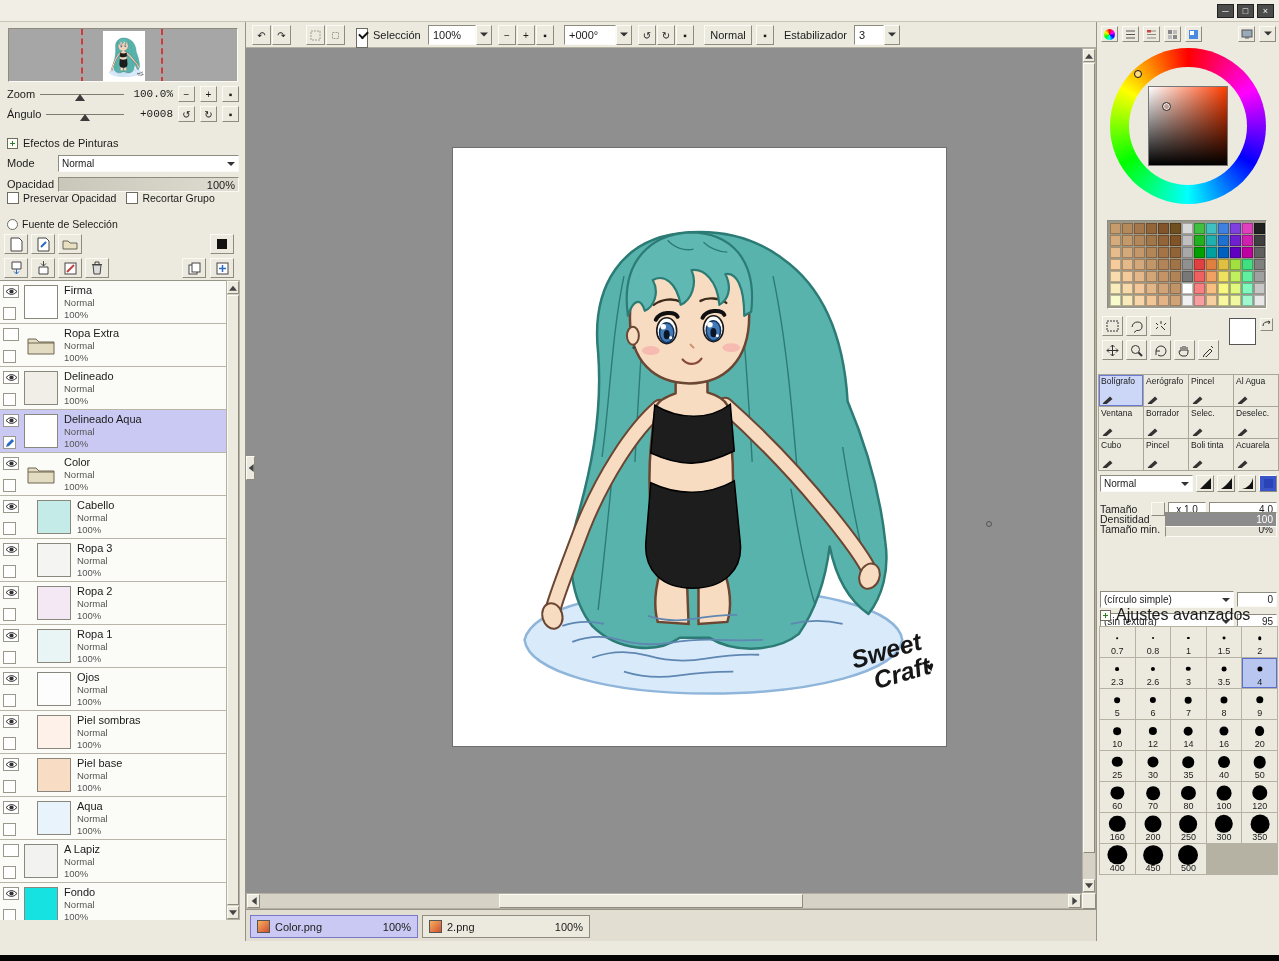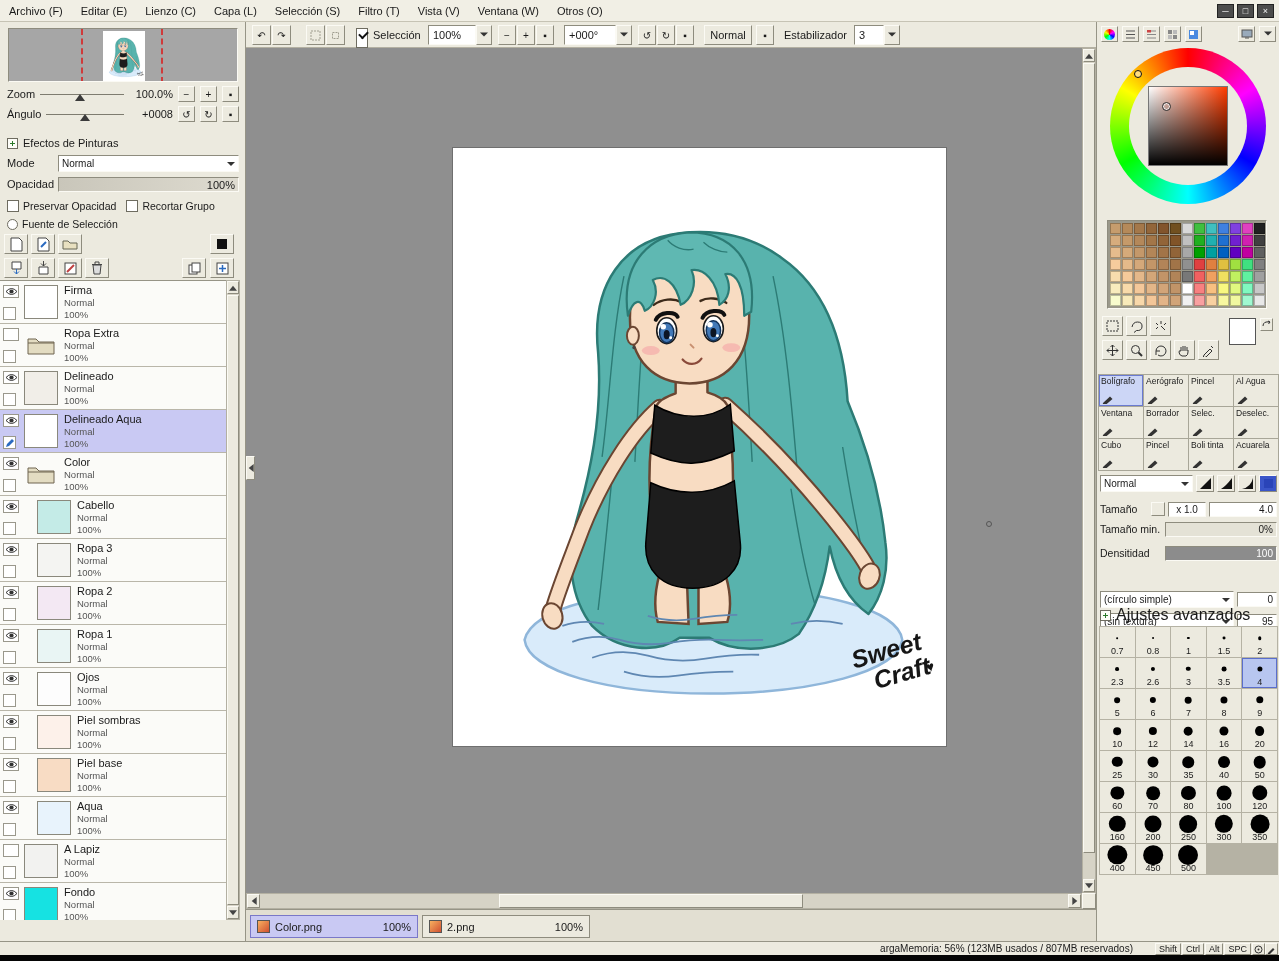--- a/index.html
+++ b/index.html
@@ -25,21 +25,21 @@
   
   .left-panel { position:absolute; left:0; top:22px; width:246px; height:919px; background:#eceadf; border-right:1px solid #969486; }
   .navigator { position:absolute; left:8px; top:6px; width:230px; height:54px; background:#a6a6a6; border:1px solid; border-color:#8e8c7e #fbfaf4 #fbfaf4 #8e8c7e; overflow:hidden; }
   .nav-art { position:absolute; left:94px; top:2px; width:42px; height:50px; background:#fff; }
   .nav-line { position:absolute; top:0; width:0; height:54px; border-left:2px dashed #d03a3a; }
   .lp-row { position:absolute; left:0; width:246px; height:18px; display:flex; align-items:center; padding:0 7px; gap:5px; }
   .lp-lbl { font-size:11px; }
   .hslider { flex:1; position:relative; height:12px; }
   .hslider::before { content:""; position:absolute; left:0; right:0; top:6px; height:1px; background:#7e7c70; }
   .hmark { position:absolute; top:1px; width:0; height:0; border:5px solid transparent; border-bottom:7px solid #3a3a3a; transform:translateX(-5px); }
-  .lp-val { width:44px; text-align:right; font-size:11px; }
+  .lp-val { width:44px; text-align:right; font-size:11px;font-family:Liberation Mono, monospace; }
   .mini-btn { width:17px; height:16px; font-size:10px; }
   .fx-head { display:flex; align-items:center; gap:5px; font-size:11px; }
   .plusbox { width:11px; height:11px; border:1px solid #6e6c60; background:#fdfdf8; position:relative; }
   .plusbox::before, .plusbox::after { content:""; position:absolute; background:#2a7a2a; }
   .plusbox::before { left:2px; top:4px; width:5px; height:1px; }
   .plusbox::after { left:4px; top:2px; width:1px; height:5px; }
   .opacity-bar { flex:1; height:15px; border:1px solid; border-color:#8e8c7e #fbfaf4 #fbfaf4 #8e8c7e; background:linear-gradient(to right,#c9c6ba,#dedbd0); position:relative; }
   .opacity-bar span { position:absolute; right:3px; top:1px; font-size:11px; }
   .layer-toolbar { position:absolute; left:4px; display:flex; gap:3px; }
   .lt-btn { width:24px; height:20px; }
@@ -202,31 +202,20 @@
     <text x="420" y="540" font-family="Liberation Serif, serif" font-style="italic" font-weight="bold" font-size="25">Craft</text>
     <text x="474" y="538" font-size="14">♥</text>
   </g>
 </symbol>
 </defs>
 </svg>
 
 <div id="app">
 
   <div class="menubar">
-    <div class="menu-items">
-        <div class="menu-item">Archivo (F)</div>
-        <div class="menu-item">Editar (E)</div>
-        <div class="menu-item">Lienzo (C)</div>
-        <div class="menu-item">Capa (L)</div>
-        <div class="menu-item">Selección (S)</div>
-        <div class="menu-item">Filtro (T)</div>
-        <div class="menu-item">Vista (V)</div>
-        <div class="menu-item">Ventana (W)</div>
-        <div class="menu-item">Otros (O)</div>
-      </div>
     <div class="win-btns">
       <div class="winbtn">─</div>
       <div class="winbtn">□</div>
       <div class="winbtn">×</div>
     </div>
   </div>
 
   <div class="left-panel">
     <div class="navigator">
       <svg class="nav-art" viewBox="0 0 496 600">
@@ -270,21 +259,21 @@
         </div>
     </div>
 
     <div class="lp-row" style="top:153px">
       <span class="lp-lbl" style="width:46px">Opacidad</span>
       <div class="opacity-bar">
           <span>100%</span>
         </div>
     </div>
 
-    <div class="lp-row" style="top:175px; gap:4px">
+    <div class="lp-row" style="top:167px; gap:4px">
       <div class="cb"></div>
       <span style="font-size:10.5px">Preservar Opacidad</span>
       <div class="cb" style="margin-left:6px"></div>
       <span style="font-size:10.5px">Recortar Grupo</span>
     </div>
 
     <div class="lp-row" style="top:193px; gap:4px">
       <div class="radio"></div>
       <span style="font-size:10.5px">Fuente de Selección</span>
     </div>
@@ -1016,21 +1005,21 @@
         </div>
     </div>
 
     <div class="rp-row" style="top:498px">
       <span class="rp-lbl" style="width:62px">Tamaño min.</span>
       <div class="bar-track">
           <span class="bar-val">0%</span>
         </div>
     </div>
 
-    <div class="rp-row" style="top:522px">
+    <div class="rp-row" style="top:488px">
       <span class="rp-lbl" style="width:62px">Densitidad</span>
       <div class="bar-track">
           <div class="bar-fill" style="width:100%"></div>
           <span class="bar-val" style="color:#fff">100</span>
         </div>
     </div>
 
     <div class="rp-row" style="top:568px">
       <div class="rp-select">
           <span>(círculo simple)</span>
@@ -1202,34 +1191,14 @@
           <div class="size-dot" style="width: 19.6617px; height: 19.6617px;"></div>
           <div class="size-num">450</div>
         </div>
         <div class="size-cell">
           <div class="size-dot" style="width: 20px; height: 20px;"></div>
           <div class="size-num">500</div>
         </div>
       </div>
   </div>
 
-  <div class="statusbar">
-    <span class="status-mem">argaMemoria: 56% (123MB usados / 807MB reservados)</span>
-    <div class="status-keys">
-        <div class="btn key-btn">Shift</div>
-        <div class="btn key-btn">Ctrl</div>
-        <div class="btn key-btn">Alt</div>
-        <div class="btn key-btn">SPC</div>
-      </div>
-    <div class="btn status-ico" style="right:14px">
-        <svg width="9" height="9">
-          <circle cx="4.5" cy="4.5" r="3.5" fill="none" stroke="#333"></circle>
-          <circle cx="4.5" cy="4.5" r="1" fill="#333"></circle>
-        </svg>
-      </div>
-    <div class="btn status-ico" style="right:1px">
-        <svg width="9" height="9">
-          <path d="M1,8 l5,-5 1.5,1.5 -5,5 -2,0.5 z" fill="#333"></path>
-        </svg>
-      </div>
-  </div>
   <div class="black-bar"></div>
 </div>
 
 </body></html>

